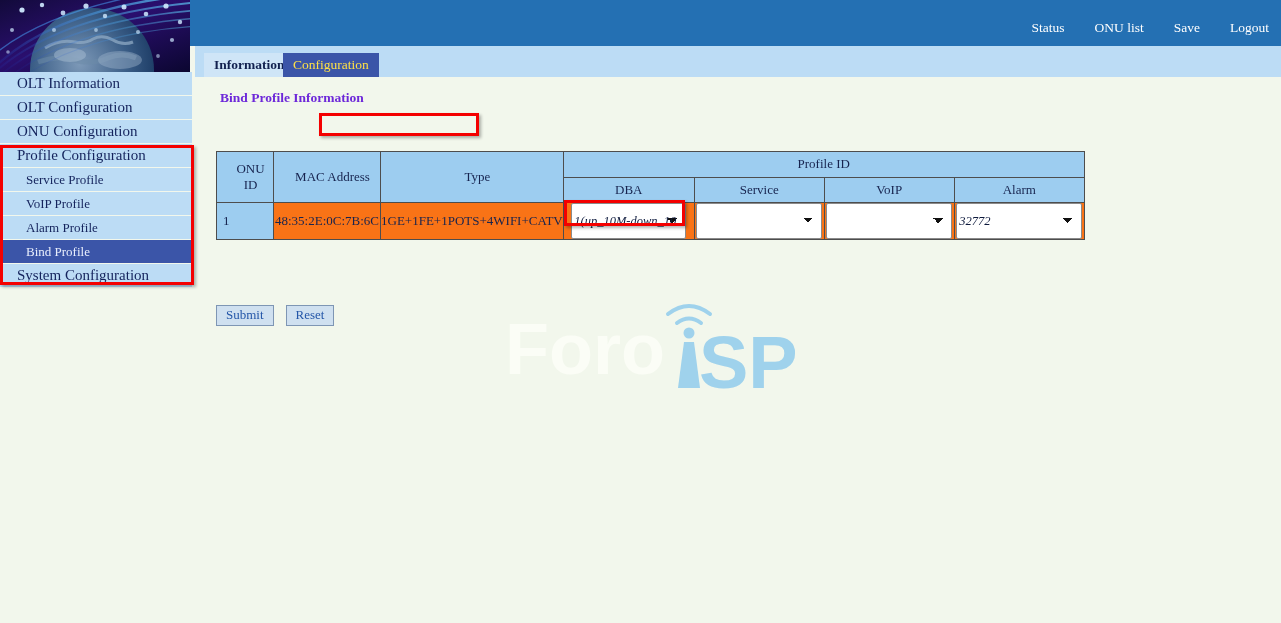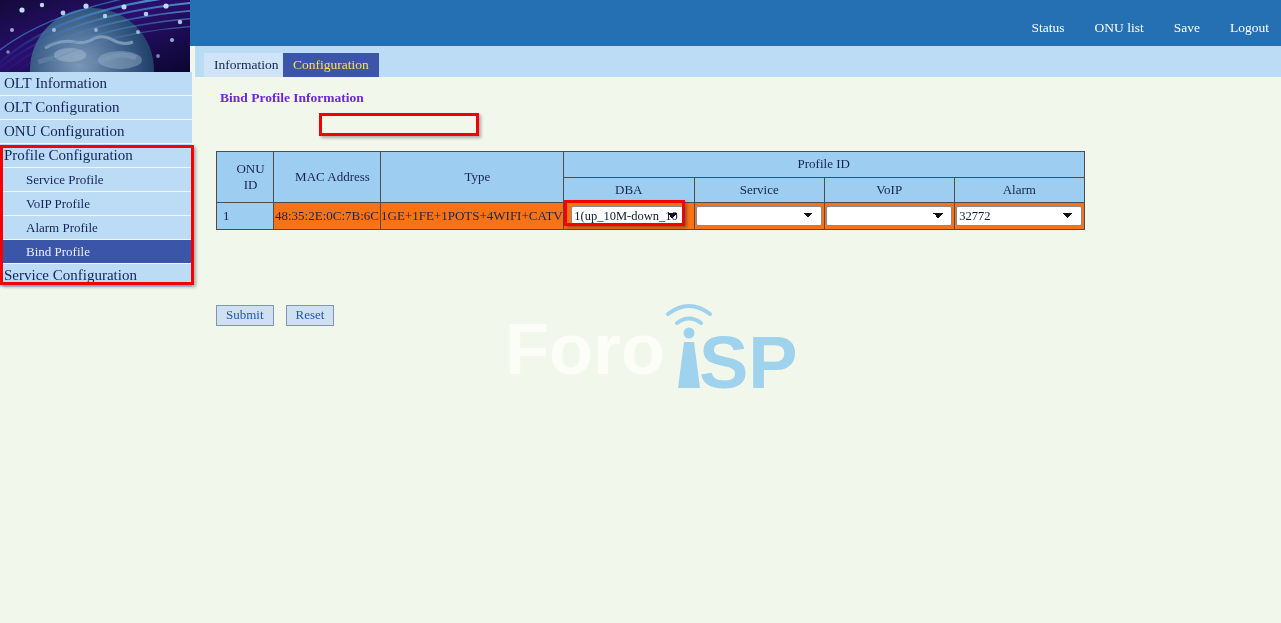--- a/index.html
+++ b/index.html
@@ -59,21 +59,21 @@
   }
   .nav-item {
     display: block;
     width: 192px;
     height: 23px;
     line-height: 23px;
     background: #bcdcf5;
     color: #14235c;
     font-family: "Liberation Serif", serif;
     font-size: 15px;
-    padding-left: 4px;
+    padding-left: 17px;
     margin-bottom: 1px;
     cursor: pointer;
     white-space: nowrap;
     overflow: hidden;
   }
   .nav-item.sub {
     font-size: 13px;
     padding-left: 26px;
     font-weight: normal;
   }
@@ -123,20 +123,21 @@
     padding: 0 10px;
     font-family: "Liberation Serif", serif;
     font-size: 13.5px;
     cursor: pointer;
     white-space: nowrap;
   }
   .tab.inactive {
     left: 9px;
     background: #cfe5f7;
     color: #12214f;
+    font-weight: bold;
   }
   .tab.active {
     left: 88px;
     background: #3b55a8;
     color: #fde047;
   }
 
   #panel-body {
     position: absolute;
     left: 0; top: 31px;
@@ -222,21 +223,22 @@
   #bind-table td.idcell {
     background: #9dcdf0;
     text-align: left;
     padding-left: 6px;
   }
   #bind-table td.left {
     text-align: center;
   }
   .cell-select {
     width: 115px;
-    height: 20px;
+    height: 36px;
+    font-style: italic;
   }
   .cell-select.wide { width: 126px; }
 
   
   #btn-row {
     position: absolute;
     left: 21px; top: 228px;
   }
   .btn {
     display: inline-block;
@@ -335,21 +337,21 @@
 
 <div id="sidebar">
   <div class="nav-item">OLT Information</div>
   <div class="nav-item">OLT Configuration</div>
   <div class="nav-item">ONU Configuration</div>
   <div class="nav-item">Profile Configuration</div>
   <div class="nav-item sub">Service Profile</div>
   <div class="nav-item sub">VoIP Profile</div>
   <div class="nav-item sub">Alarm Profile</div>
   <div class="nav-item sub active">Bind Profile</div>
-  <div class="nav-item">Service Configuration</div>
+  <div class="nav-item">System Configuration</div>
 </div>
 
 <div id="content">
 
   <div id="tab-strip">
     <div class="tab inactive">Information</div>
     <div class="tab active">Configuration</div>
   </div>
 
   <div id="panel-body">

